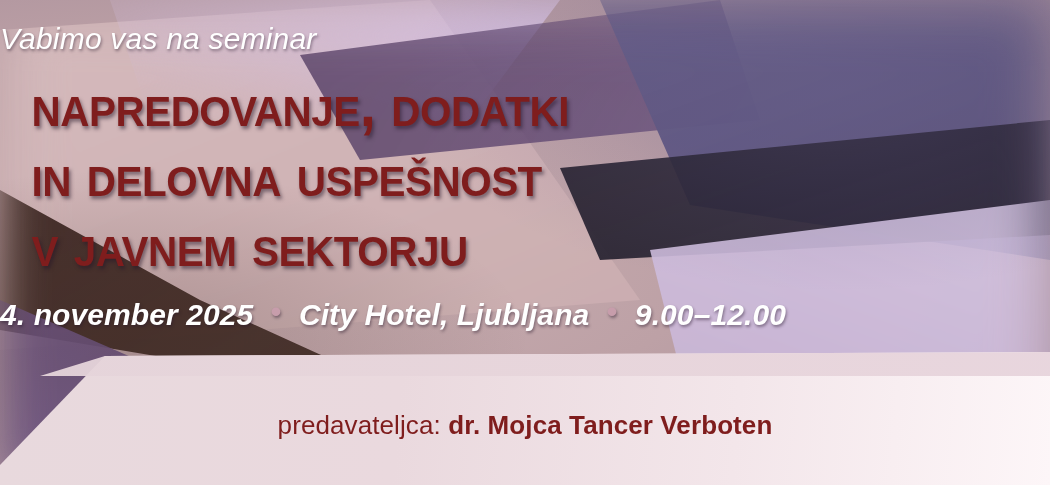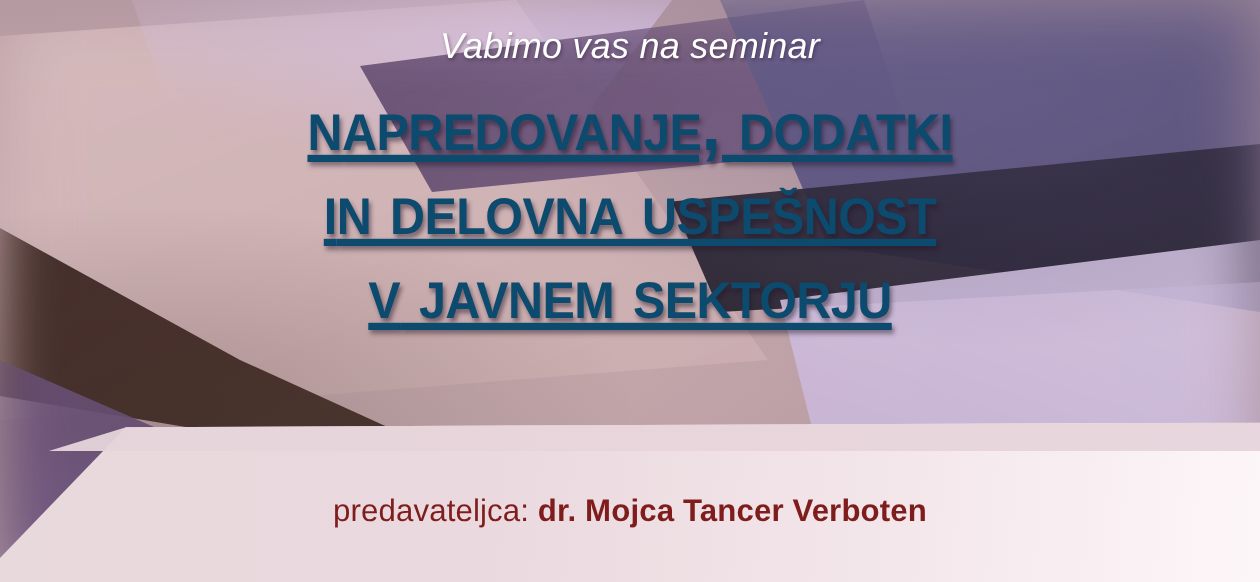--- a/index.html
+++ b/index.html
@@ -86,45 +86,44 @@
   .bg-veil {
     background:
       radial-gradient(60% 60% at 80% 18%, rgba(110,100,145,.30) 0%, rgba(110,100,145,0) 70%),
       radial-gradient(55% 50% at 12% 70%, rgba(55,35,30,.22) 0%, rgba(55,35,30,0) 70%);
   }
 
   
   .content {
     position: absolute;
     inset: 0;
-    text-align: center;
+    text-align: left;
   }
   .kicker {
     position: absolute;
     top: 22px;
     left: 0;
     right: 0;
     font-size: 30px;
     font-style: italic;
     font-weight: 400;
     color: #ffffff;
     letter-spacing: .2px;
     text-shadow: 1px 2px 3px rgba(40,25,45,.45);
   }
   .headline {
     position: absolute;
     top: 70px;
     left: 0;
     right: 0;
-    color: #0c4a6e;
+    color: #7f1d1d;
     font-weight: 700;
     font-stretch: condensed;
     line-height: 1.0;
     text-shadow: 2px 3px 4px rgba(35,22,40,.50);
-    text-decoration: underline;
   }
   .hl-line {
     display: block;
     font-size: 53px;
     letter-spacing: -0.5px;
     transform: scaleX(.94);
     padding: 4px 0;
   }
   .hl-line.smallcaps {
     font-variant: small-caps;
@@ -207,20 +206,27 @@
   <div class="content">
 
     <div class="kicker">Vabimo vas na seminar</div>
 
     <div class="headline">
       <span class="hl-line smallcaps">Napredovanje, dodatki</span>
       <span class="hl-line smallcaps">in delovna uspešnost</span>
       <span class="hl-line smallcaps">v javnem sektorju</span>
     </div>
 
+    <div class="meta">
+      <span>4. november 2025</span>
+      <span class="sep">•</span>
+      <span>City Hotel, Ljubljana</span>
+      <span class="sep">•</span>
+      <span>9.00–12.00</span>
+    </div>
   </div>
 
   <div class="panel"></div>
   <div class="panel-topband"></div>
 
   <div class="speaker">
     <span class="role">predavateljca: </span>
     <span class="name">dr. Mojca Tancer Verboten</span>
   </div>
 

